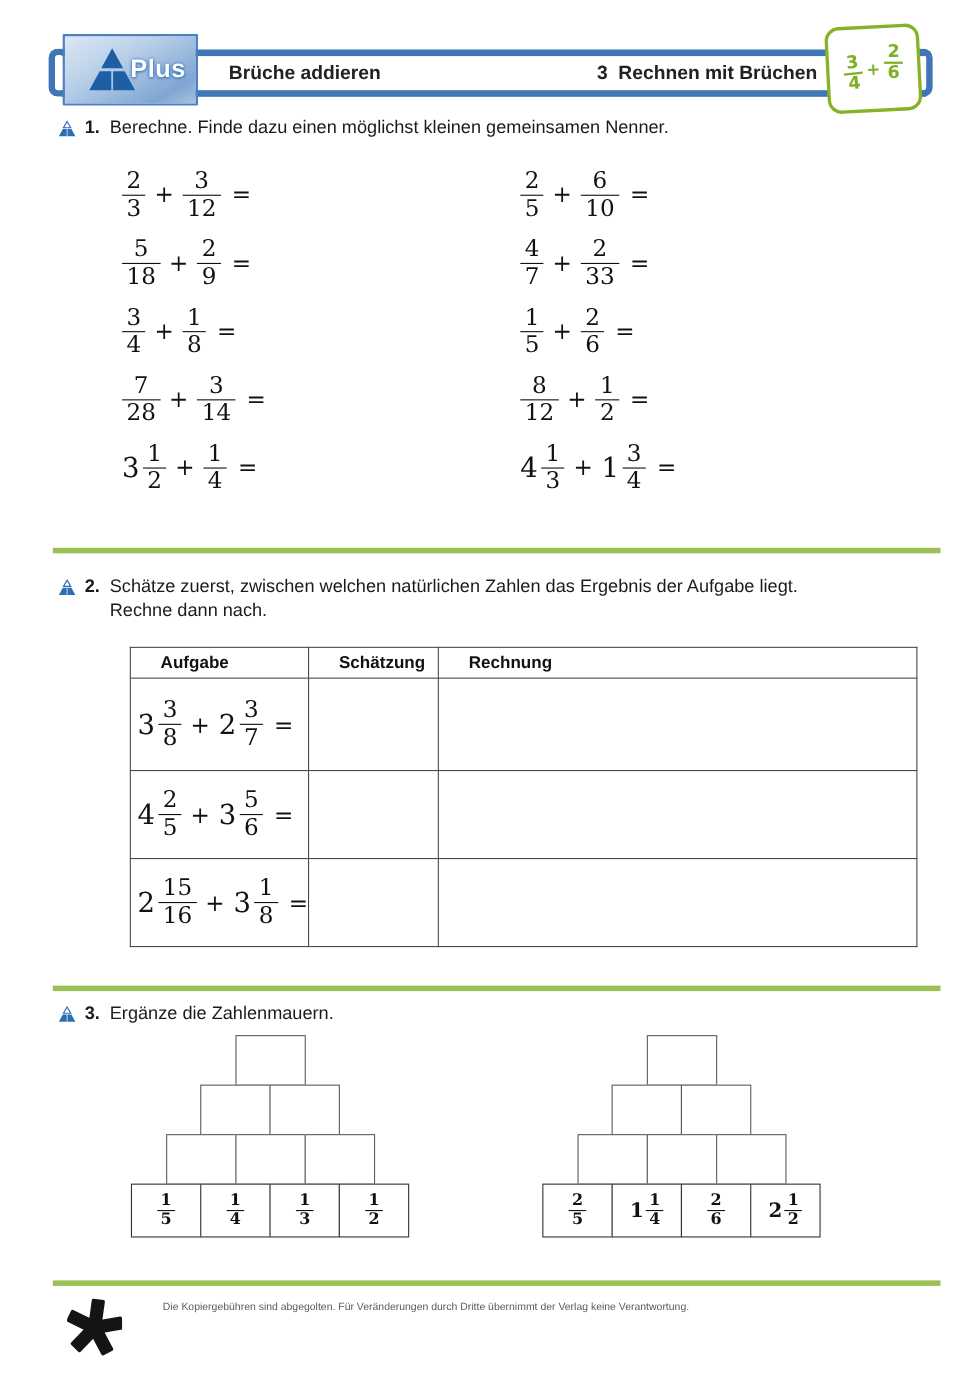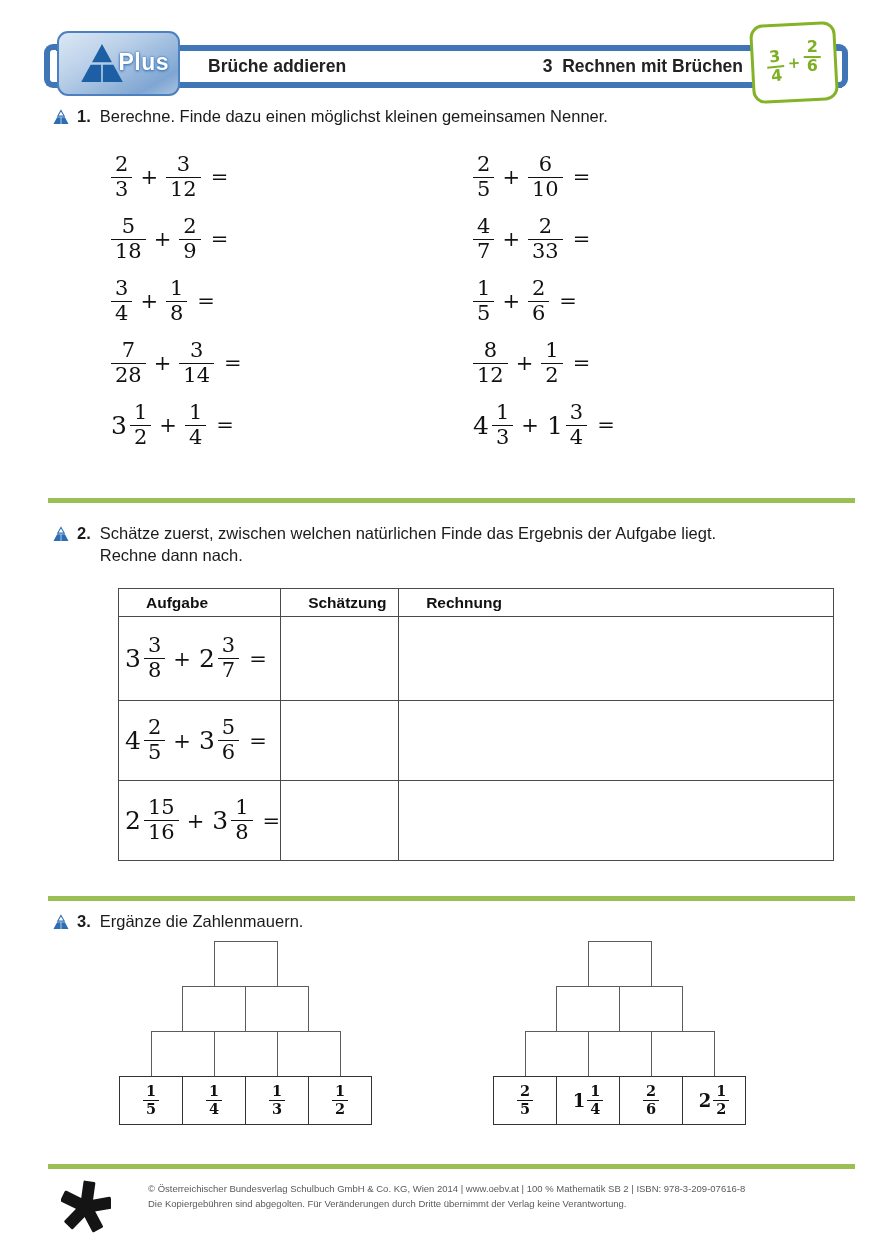--- a/index.html
+++ b/index.html
@@ -8,21 +8,21 @@
           font-family:"Liberation Sans", sans-serif; color:#1b1b1b; overflow:hidden; }
 
   
   .bar { position:absolute; left:56px; right:48px; height:6px; background:#4076b5; }
   .bar.top { top:45px; } .bar.bottom { top:82px; }
   .bracket { position:absolute; top:44px; width:14px; height:44px; border:6px solid #4076b5; }
   .bracket.left  { left:44px;  border-right:none; border-radius:9px 0 0 9px; }
   .bracket.right { left:834px; border-left:none;  border-radius:0 9px 9px 0; }
 
   .logo { position:absolute; left:57px; top:31px; width:123px; height:65px;
-          border:2px solid #4d80c0; border-radius:11px;
+          border:2px solid #4d80c0; border-radius:1px;
           background:linear-gradient(150deg,#dce8f5 0%,#b9cfe8 38%,#7fa6d2 80%,#9db features 0%);
           background:linear-gradient(150deg,#dce8f5 0%,#b9cfe8 38%,#7fa6d2 82%,#a9c2e0 100%); }
   .logo svg { position:absolute; left:17px; top:7px; }
   .logo-text { position:absolute; right:9px; top:16px; color:#fff; font-weight:bold;
                font-size:23px; letter-spacing:.5px;
                text-shadow:0 0 2px #2d6db5, 0 1px 3px #2d6db5; }
 
   .page-title { position:absolute; left:208px; top:55px; height:22px; line-height:22px;
                 font-size:17.5px; font-weight:bold; color:#222; }
   .chapter-title { position:absolute; right:147px; top:55px; height:22px; line-height:22px;
@@ -291,21 +291,21 @@
   <div class="task-head" id="t2h">
     <span class="tri-icon">
       <svg width="18" height="16" viewBox="0 0 60 52">
           <polygon points="30,4 41,23 19,23" fill="#fff" stroke="#2d6db5" stroke-width="3.5"></polygon>
           <polygon points="17,27 29,27 29,49 5,49" fill="#2d6db5"></polygon>
           <polygon points="31,27 43,27 55,49 31,49" fill="#2d6db5"></polygon>
         </svg>
     </span>
     <span class="tnum">2.</span>
     <span class="ttext">
-      <div>Schätze zuerst, zwischen welchen natürlichen Finde das Ergebnis der Aufgabe liegt.</div>
+      <div>Schätze zuerst, zwischen welchen natürlichen Zahlen das Ergebnis der Aufgabe liegt.</div>
       <div>Rechne dann nach.</div>
     </span>
   </div>
 
   <table class="t2table">
     <thead>
       <tr>
         <th class="c1">Aufgabe</th>
         <th class="c2">Schätzung</th>
         <th class="c3">Rechnung</th>
@@ -490,17 +490,16 @@
         <g transform="rotate(224)">
             <rect x="-6" y="-26" width="12" height="27" rx="1.5" fill="#141414"></rect>
           </g>
         <g transform="rotate(296)">
             <rect x="-6" y="-26" width="12" height="27" rx="1.5" fill="#141414"></rect>
           </g>
       </g>
     </svg>
   </div>
   <div class="ftext">
-    <div>© Österreichischer Bundesverlag Schulbuch GmbH &amp; Co. KG, Wien 2014 | www.oebv.at | 100 % Mathematik SB 2 | ISBN: 978-3-209-07616-8</div>
     <div>Die Kopiergebühren sind abgegolten. Für Veränderungen durch Dritte übernimmt der Verlag keine Verantwortung.</div>
   </div>
 
 </div>
 
 </body></html>

